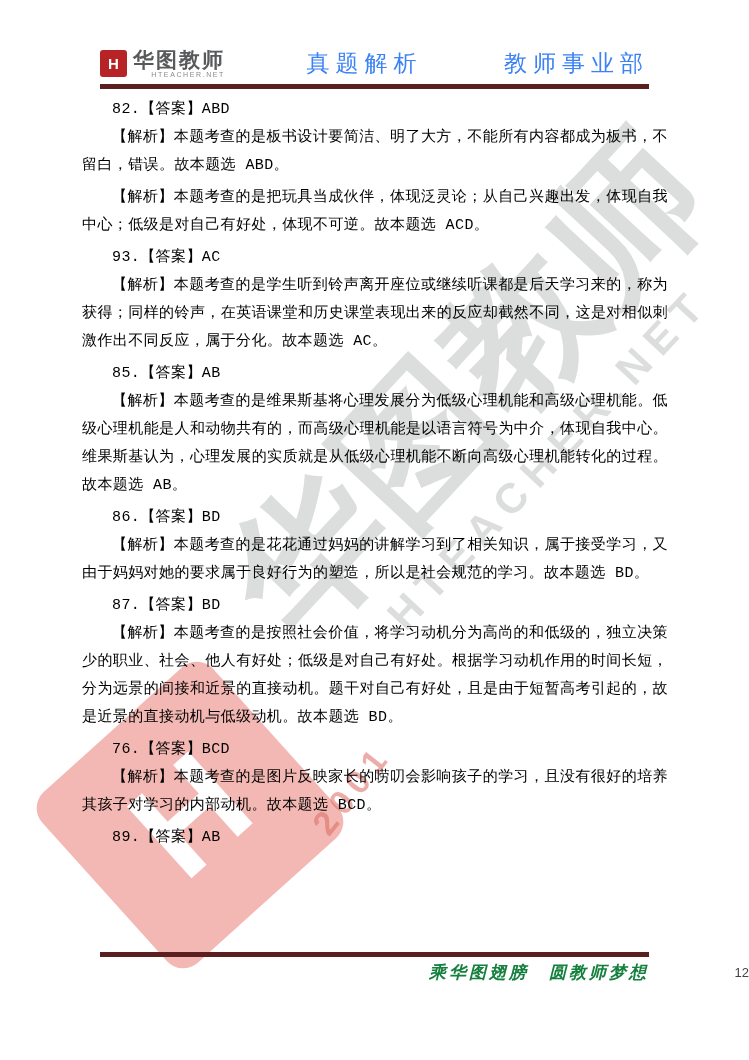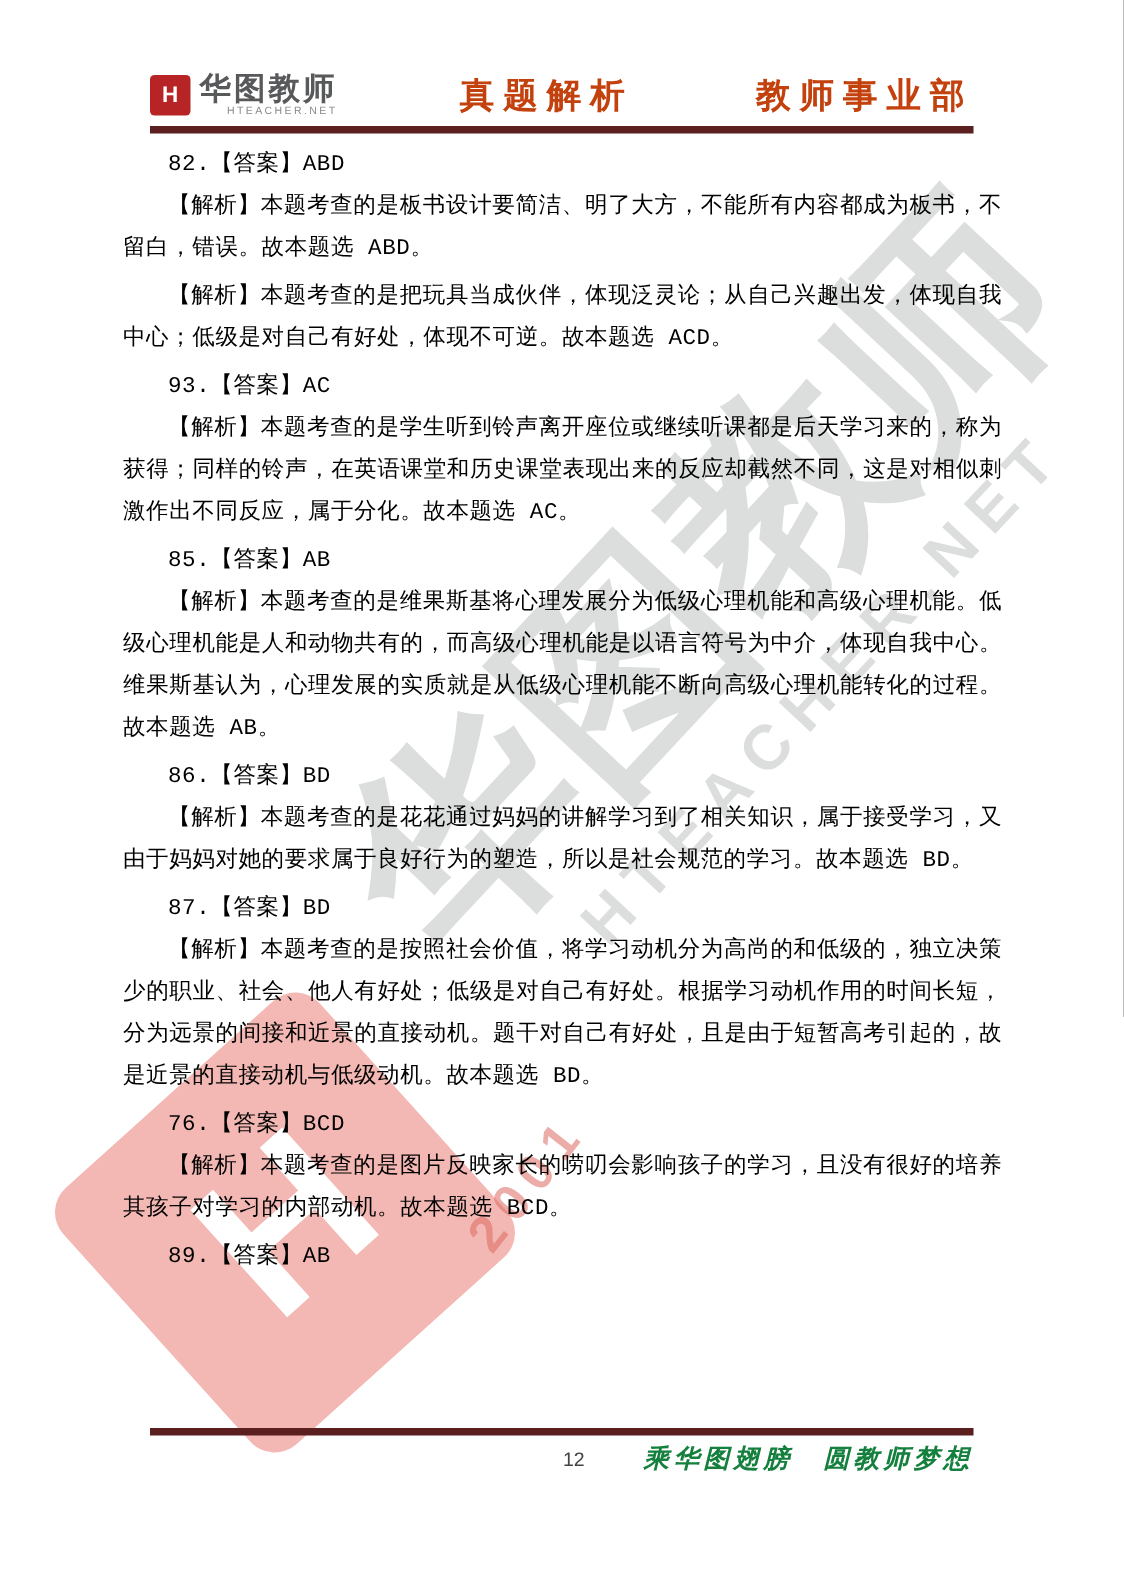--- a/index.html
+++ b/index.html
@@ -39,38 +39,38 @@
   .logo { display:flex; align-items:center; gap:6px; }
   .logo-mark {
     width:27px; height:27px; background:#b62425; border-radius:3px;
     display:flex; align-items:center; justify-content:center;
     color:#fff; font-weight:700; font-size:15px;
   }
   .logo-text { display:flex; flex-direction:column; align-items:flex-end; }
   .logo-brand { font-size:21px; font-weight:700; color:#58595b; letter-spacing:2px; line-height:1.1; }
   .logo-domain { font-size:7px; color:#8a8a8a; letter-spacing:1.6px; }
   .header-center, .header-right {
-    font-family:"DejaVu Serif", serif; font-size:23px; color:#c2410c;
-    letter-spacing:6px; font-weight:700;
+    font-family:"DejaVu Serif", serif; font-size:23px; color:#3b82f6;
+    letter-spacing:6px; font-weight:400;
   }
   .rule { position:absolute; left:100px; right:100px; height:5px; background:#5a1f1e; z-index:2; }
   .rule-top { top:84px; }
   .rule-bottom { top:952px; }
   
   .content {
     position:absolute; top:96px; left:82px; width:586px; z-index:1;
     font-size:15px; line-height:28px; text-align:justify; color:#000000;
     letter-spacing:0.4px;
     font-family:Liberation Mono, monospace;
   }
   .qa { margin-bottom:4px; }
   .answer-line, .explanation { text-indent:2em; }
   
   .page-number {
-    position:absolute; left:16px; right:0; top:965px; text-align:center;
+    position:absolute; left:16px; right:0; top:965px; text-align:right;
     font-size:13px; color:#444; z-index:2;
   }
   .slogan {
     position:absolute; right:100px; top:961px; z-index:2;
     font-family:"DejaVu Serif", serif; font-style:italic; font-weight:700;
     font-size:17px; color:#15803d; letter-spacing:3px;
   }
 </style>
 </head>
 <body>

